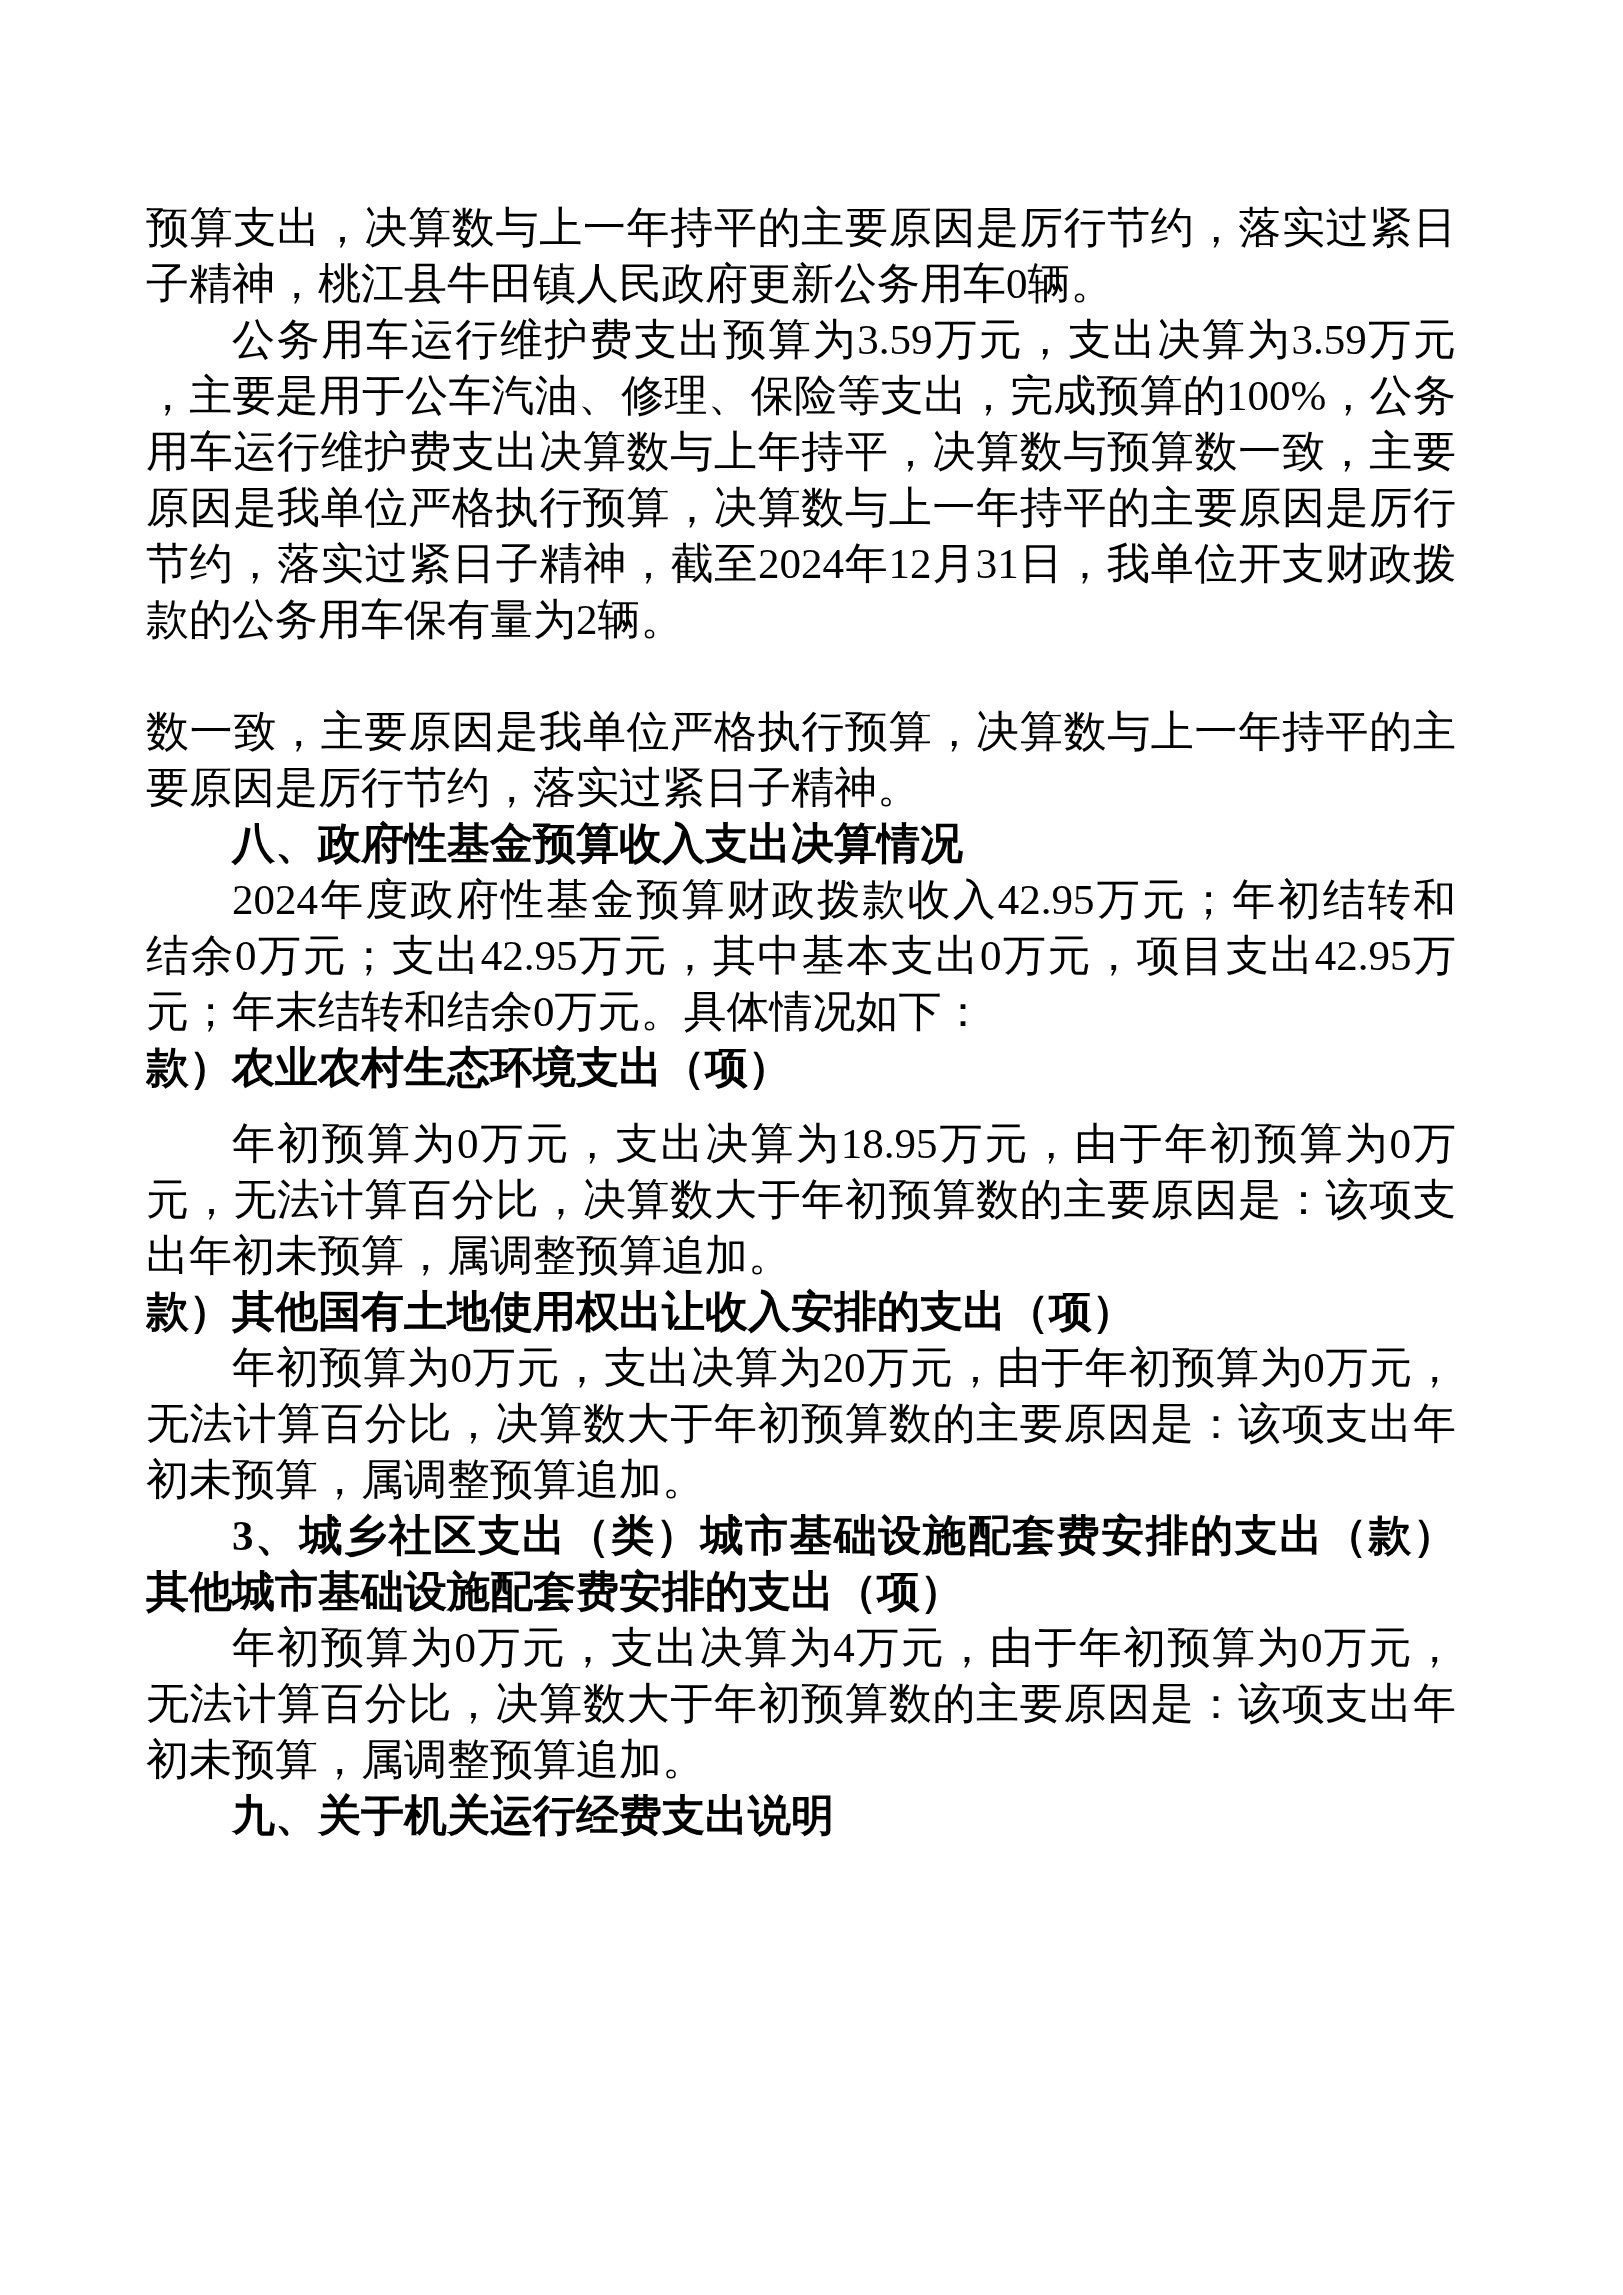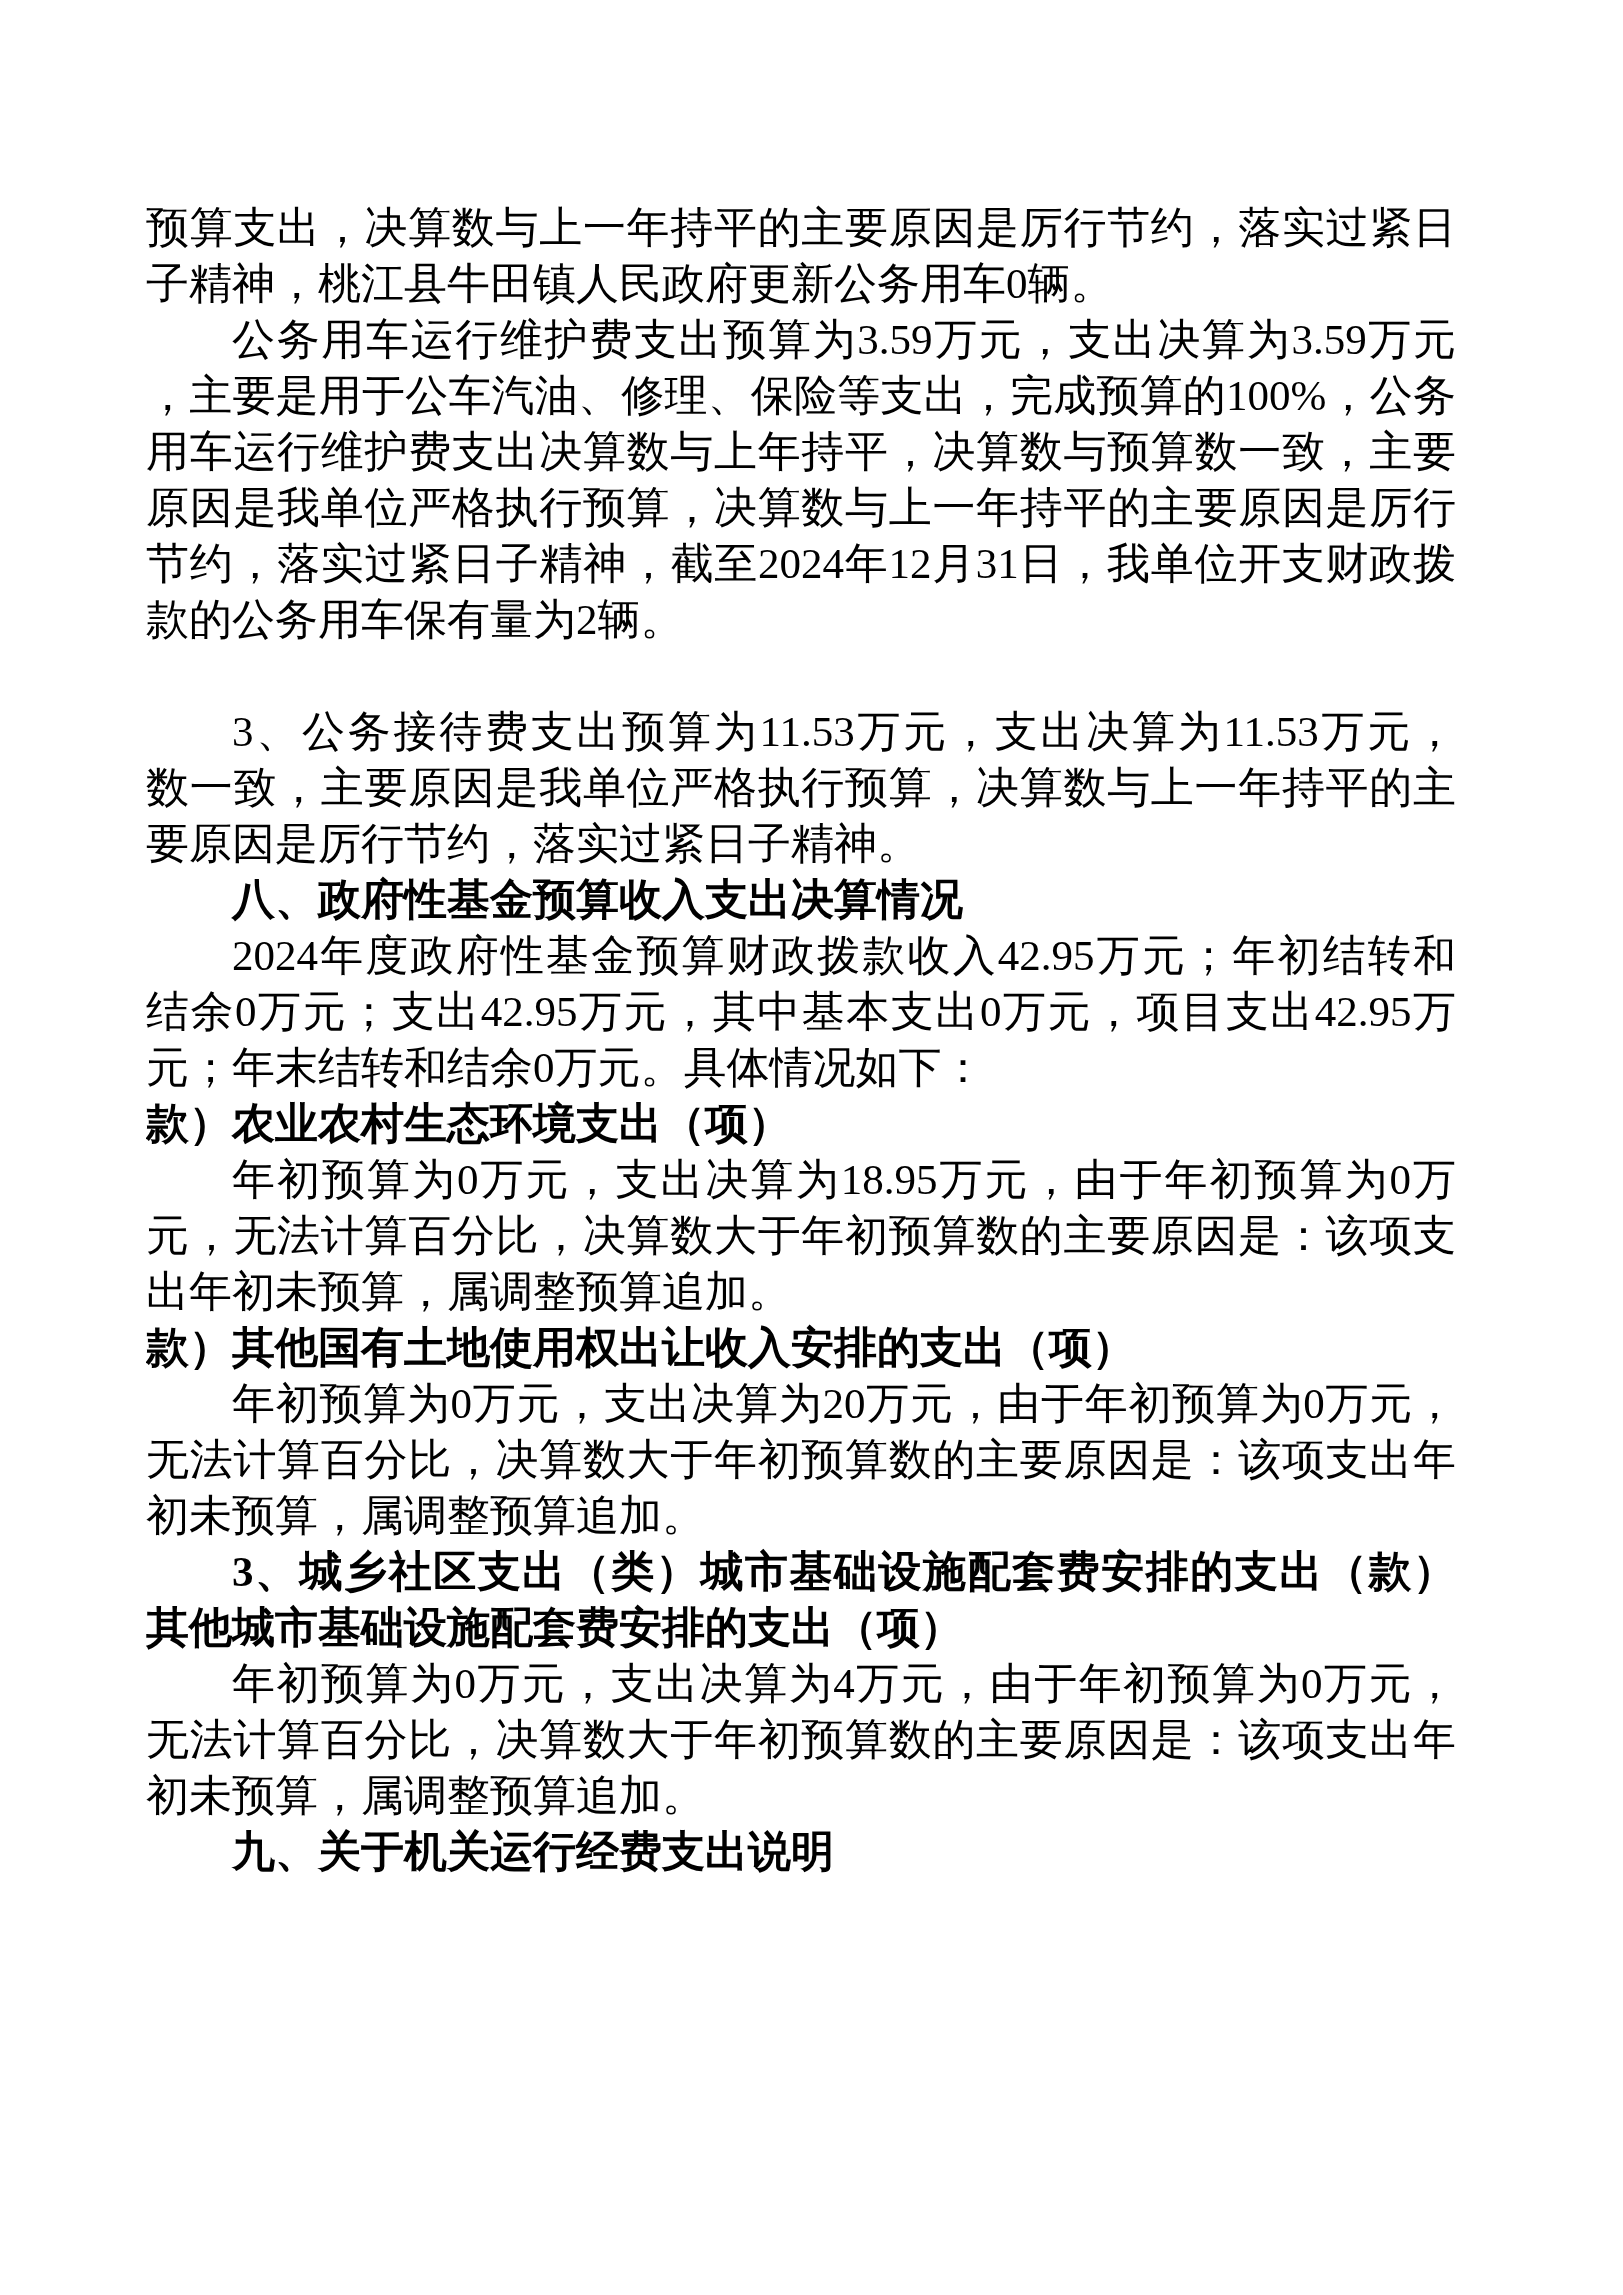--- a/index.html
+++ b/index.html
@@ -43,29 +43,28 @@
   <section class="text-block">
       <div class="line fill">预算支出，决算数与上一年持平的主要原因是厉行节约，落实过紧日</div>
       <div class="line">子精神，桃江县牛田镇人民政府更新公务用车0辆。</div>
       <div class="line fill" style="text-indent: 2em;">公务用车运行维护费支出预算为3.59万元，支出决算为3.59万元</div>
       <div class="line fill">，主要是用于公车汽油、修理、保险等支出，完成预算的100%，公务</div>
       <div class="line fill">用车运行维护费支出决算数与上年持平，决算数与预算数一致，主要</div>
       <div class="line fill">原因是我单位严格执行预算，决算数与上一年持平的主要原因是厉行</div>
       <div class="line fill">节约，落实过紧日子精神，截至2024年12月31日，我单位开支财政拨</div>
       <div class="line">款的公务用车保有量为2辆。</div>
       <div class="line blank"></div>
-      <div class="line fill" style="text-indent: 2em;">3、公务接待费支出预算为11.53万元，支出决算为11.53万元，</div>
       <div class="line fill">数一致，主要原因是我单位严格执行预算，决算数与上一年持平的主</div>
       <div class="line">要原因是厉行节约，落实过紧日子精神。</div>
       <div class="line bold" style="text-indent: 2em;">八、政府性基金预算收入支出决算情况</div>
       <div class="line fill" style="text-indent: 2em;">2024年度政府性基金预算财政拨款收入42.95万元；年初结转和</div>
       <div class="line fill">结余0万元；支出42.95万元，其中基本支出0万元，项目支出42.95万</div>
       <div class="line">元；年末结转和结余0万元。具体情况如下：</div>
       <div class="line bold">款）农业农村生态环境支出（项）</div>
-      <div class="line fill" style="text-indent: 2em;">年初预算为0万元，支出决算为18.95万元，由于年初预算为0万</div>
+      <div class="line fill" style="text-indent: 2em; margin-top: 20px;">年初预算为0万元，支出决算为18.95万元，由于年初预算为0万</div>
       <div class="line fill">元，无法计算百分比，决算数大于年初预算数的主要原因是：该项支</div>
       <div class="line">出年初未预算，属调整预算追加。</div>
       <div class="line bold">款）其他国有土地使用权出让收入安排的支出（项）</div>
       <div class="line fill" style="text-indent: 2em;">年初预算为0万元，支出决算为20万元，由于年初预算为0万元，</div>
       <div class="line fill">无法计算百分比，决算数大于年初预算数的主要原因是：该项支出年</div>
       <div class="line">初未预算，属调整预算追加。</div>
       <div class="line bold fill" style="text-indent: 2em;">3、城乡社区支出（类）城市基础设施配套费安排的支出（款）</div>
       <div class="line bold">其他城市基础设施配套费安排的支出（项）</div>
       <div class="line fill" style="text-indent: 2em;">年初预算为0万元，支出决算为4万元，由于年初预算为0万元，</div>
       <div class="line fill">无法计算百分比，决算数大于年初预算数的主要原因是：该项支出年</div>

